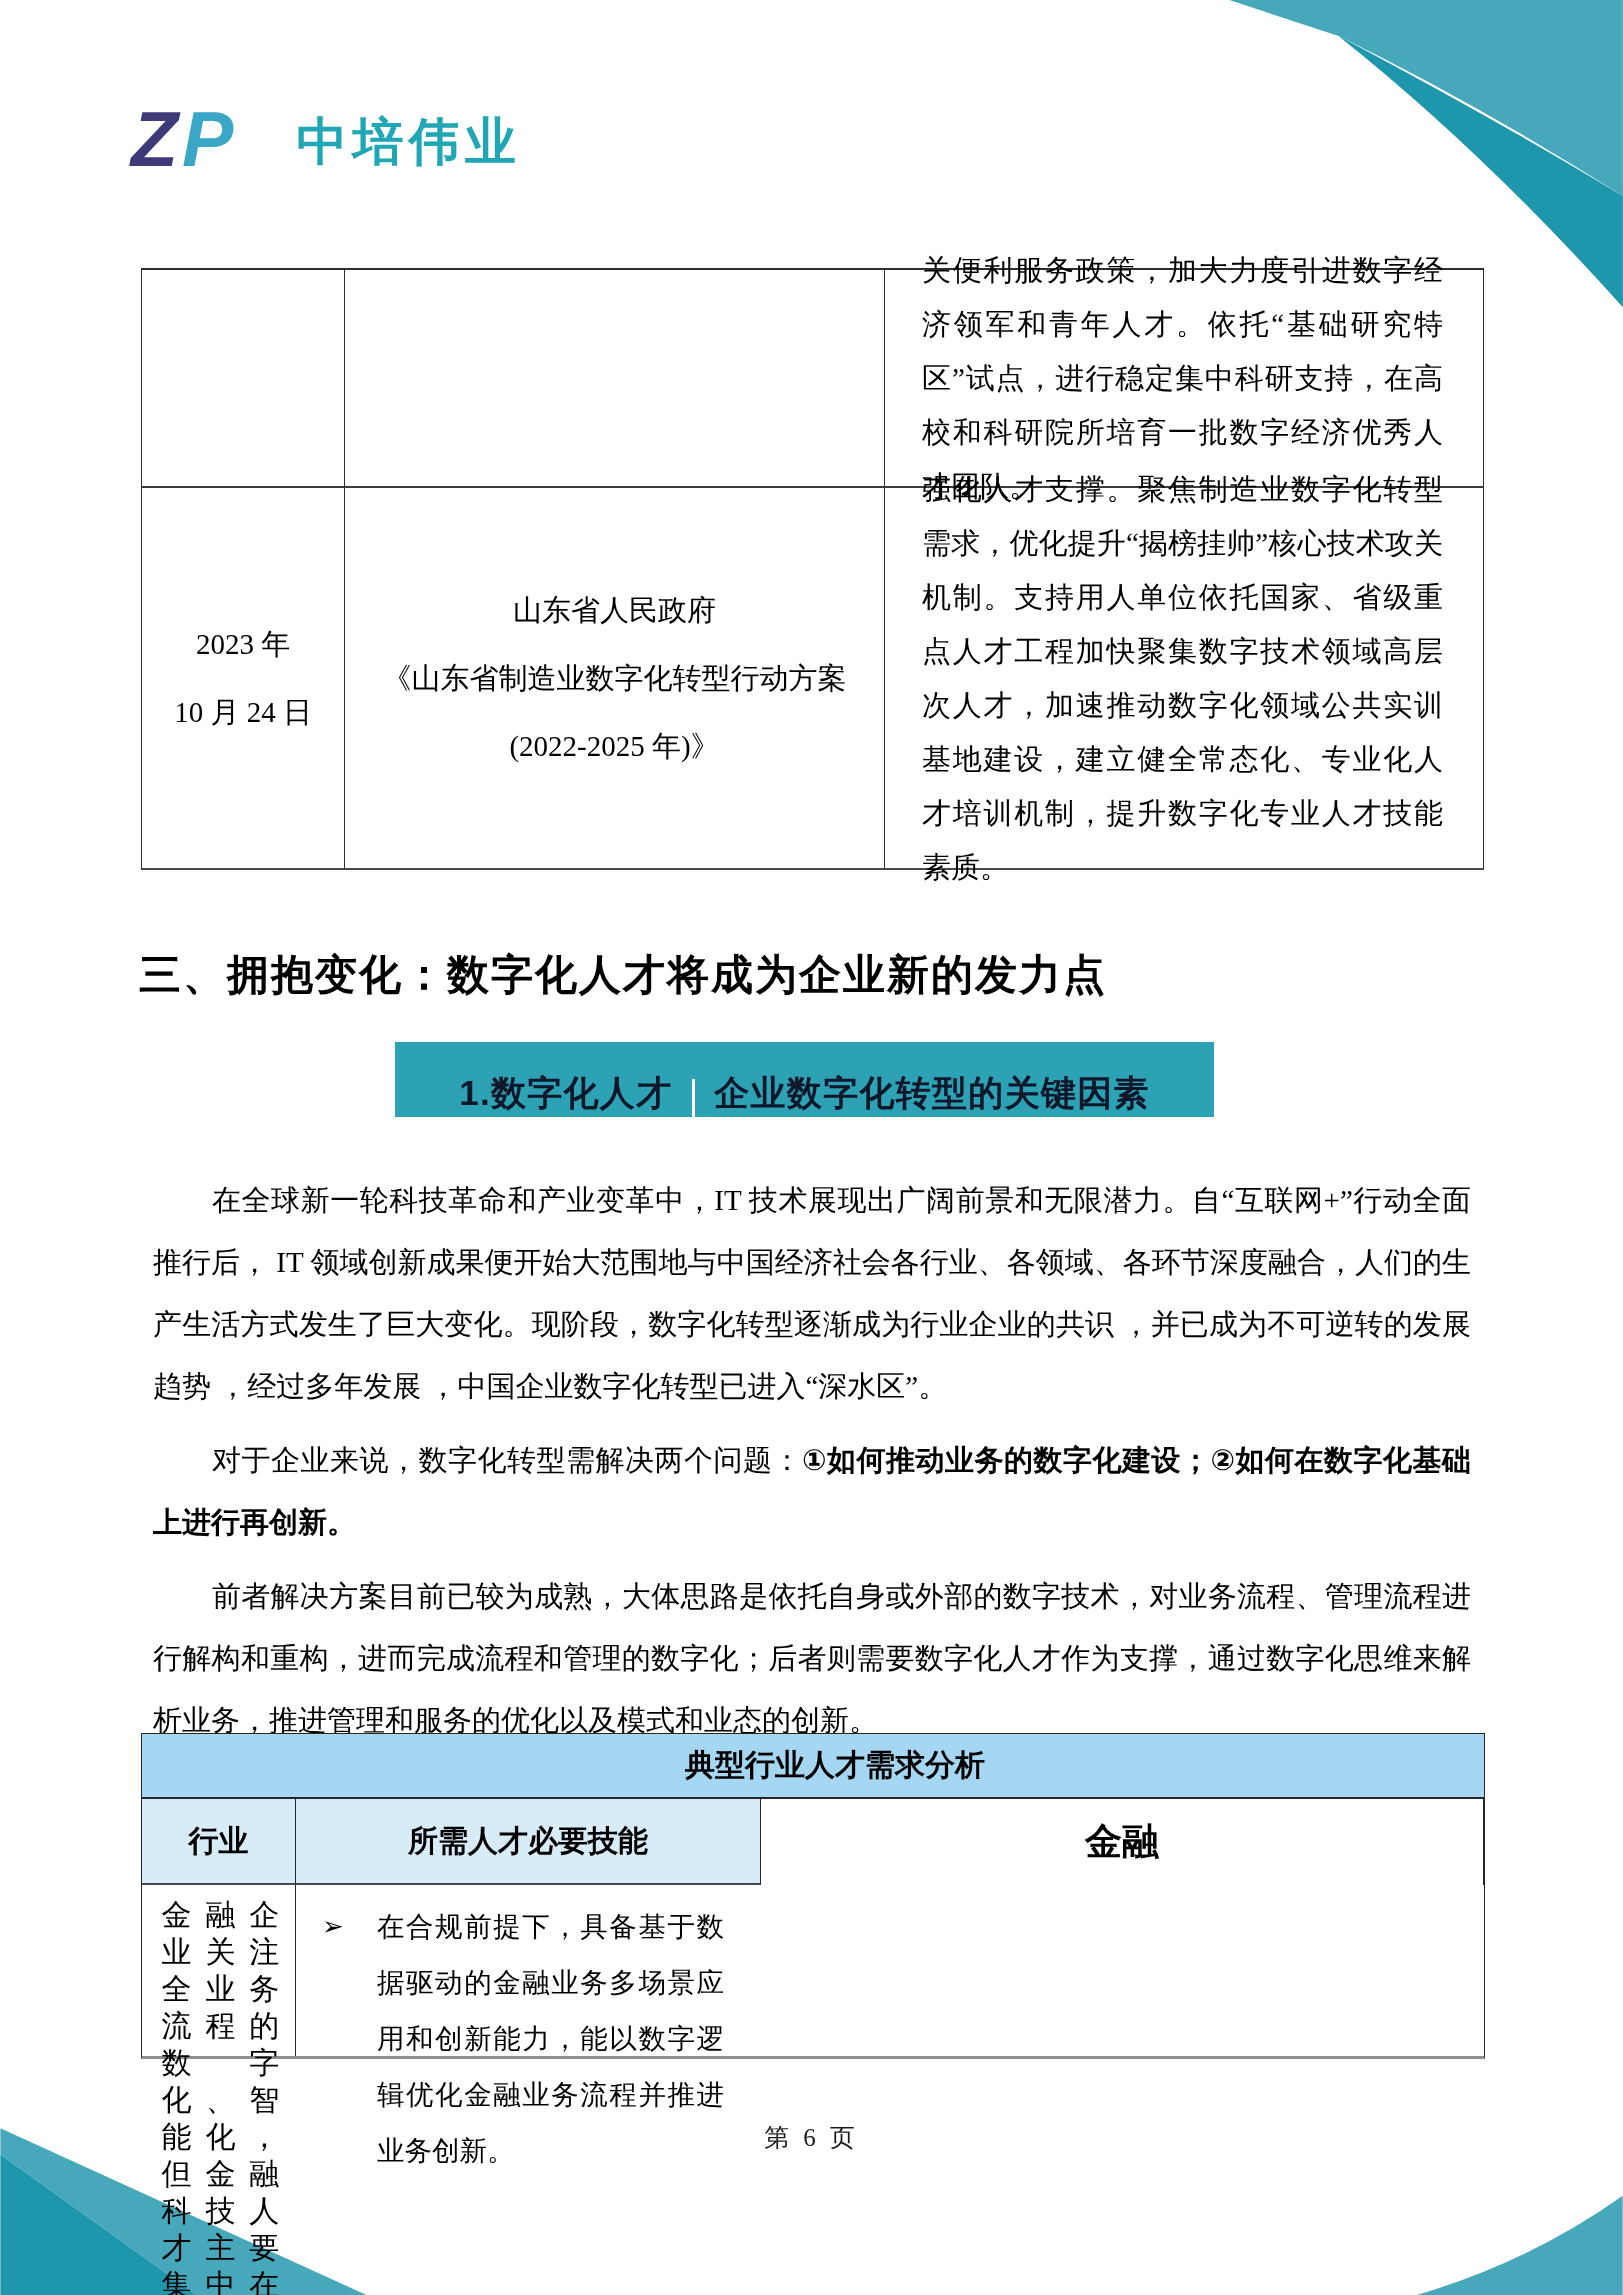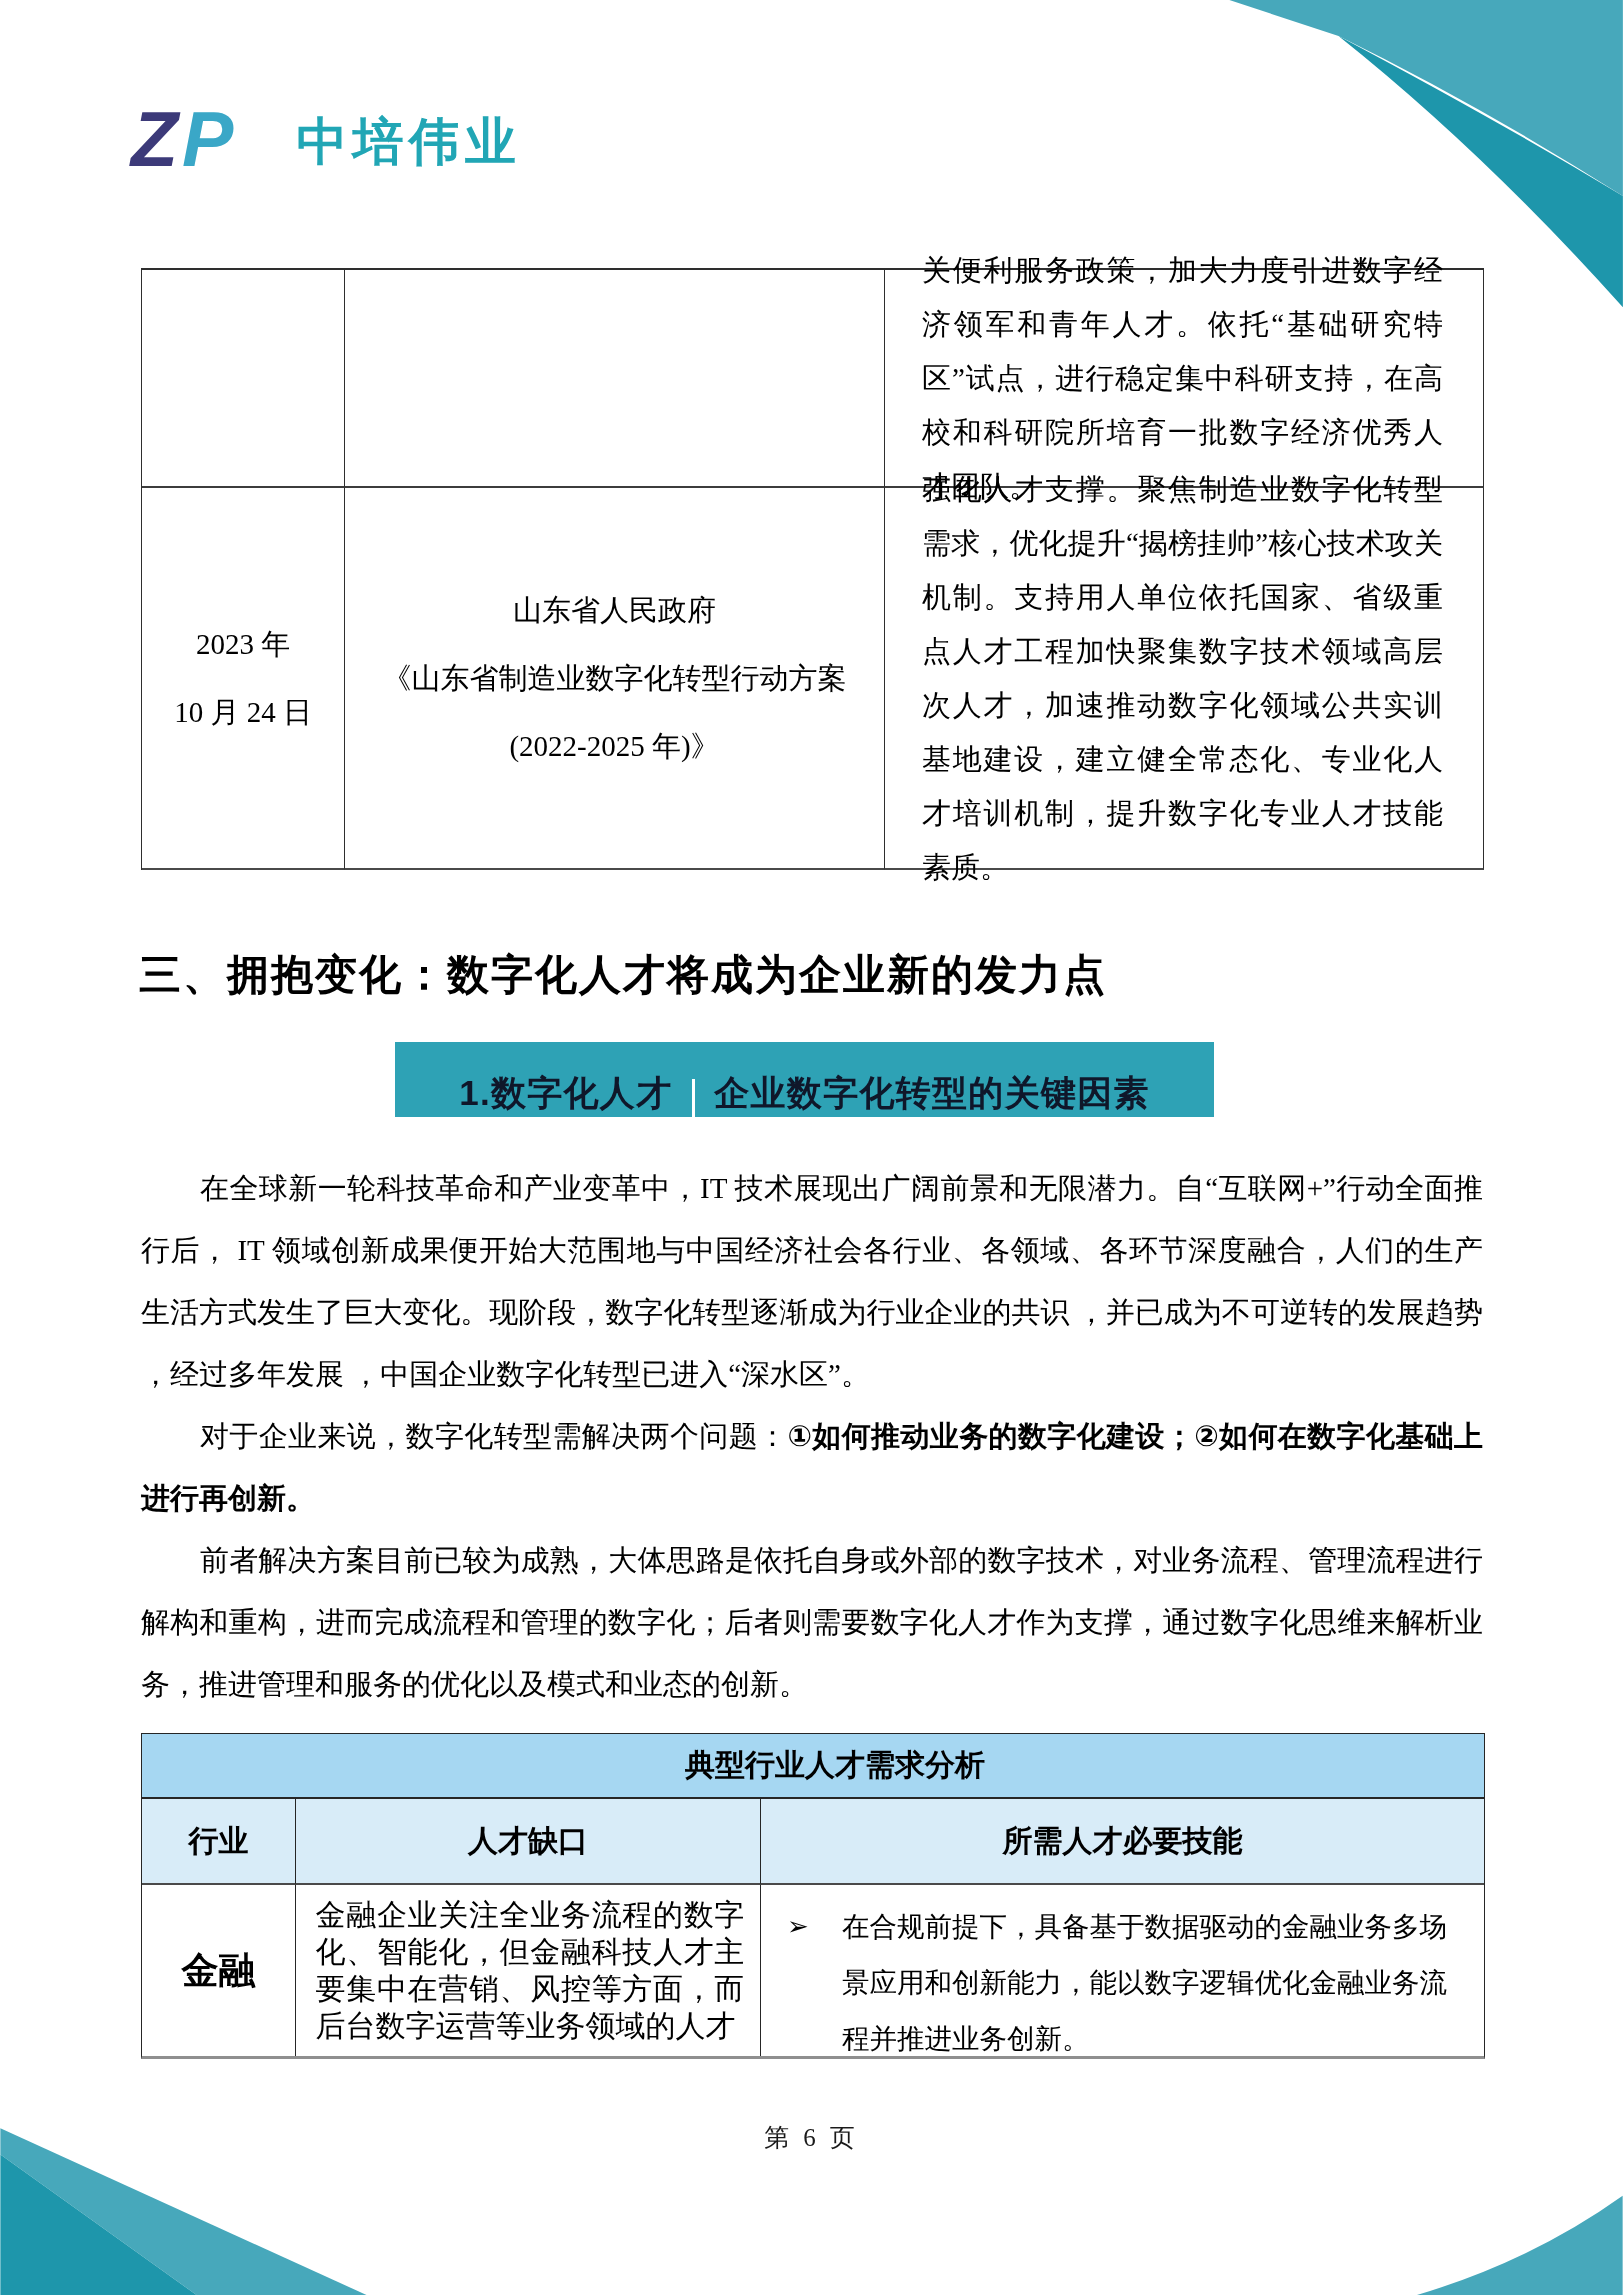--- a/index.html
+++ b/index.html
@@ -62,21 +62,21 @@
     display:flex; align-items:flex-end; justify-content:center;
     font-family:"Liberation Sans","DejaVu Sans",sans-serif;
     font-weight:900; font-size:35px; letter-spacing:1.3px;
   }
   #banner .divider{width:2.6px; height:38px; background:#ffffff; margin:0 19.6px;}
   
   #body-text{
     position:absolute; left:141px; top:1157px; width:1342px;
     font-size:29px; line-height:62px; text-align:justify;
   }
-  #body-text p{margin:0; text-indent:59px;}
+  #body-text p{margin:12px; text-indent:59px;}
   #body-text b{font-family:"Liberation Sans","DejaVu Sans",sans-serif; font-weight:900;}
   
   #demand-table{
     position:absolute; left:141px; top:1733px; width:1342px;
     display:grid; grid-template-columns:154px 465px 723px;
     grid-template-rows:65px 86px 171px;
     border:1.3px solid #262626; border-bottom:3.9px solid #8f8f8f;
     font-size:27.5px;
   }
   #demand-table .title-row{
@@ -167,21 +167,20 @@
 
   <div id="body-text">
     <p>在全球新一轮科技革命和产业变革中，IT 技术展现出广阔前景和无限潜力。自“互联网+”行动全面推行后， IT 领域创新成果便开始大范围地与中国经济社会各行业、各领域、各环节深度融合，人们的生产生活方式发生了巨大变化。现阶段，数字化转型逐渐成为行业企业的共识 ，并已成为不可逆转的发展趋势 ，经过多年发展 ，中国企业数字化转型已进入“深水区”。</p>
     <p><span>对于企业来说，数字化转型需解决两个问题：</span><b>①如何推动业务的数字化建设；②如何在数字化基础上进行再创新。</b></p>
     <p>前者解决方案目前已较为成熟，大体思路是依托自身或外部的数字技术，对业务流程、管理流程进行解构和重构，进而完成流程和管理的数字化；后者则需要数字化人才作为支撑，通过数字化思维来解析业务，推进管理和服务的优化以及模式和业态的创新。</p>
   </div>
 
   <div id="demand-table">
     <div class="title-row">典型行业人才需求分析</div>
     <div class="head">行业</div>
-    <div class="head">人才缺口</div>
     <div class="head">所需人才必要技能</div>
     <div class="industry">金融</div>
     <div class="gap">金融企业关注全业务流程的数字化、智能化，但金融科技人才主要集中在营销、风控等方面，而后台数字运营等业务领域的人才</div>
     <div class="skills">
       <span class="bullet">➢</span>
       <span class="skills-text">在合规前提下，具备基于数据驱动的金融业务多场景应用和创新能力，能以数字逻辑优化金融业务流程并推进业务创新。</span>
     </div>
   </div>
 
   <div id="footer">第 6 页</div>

